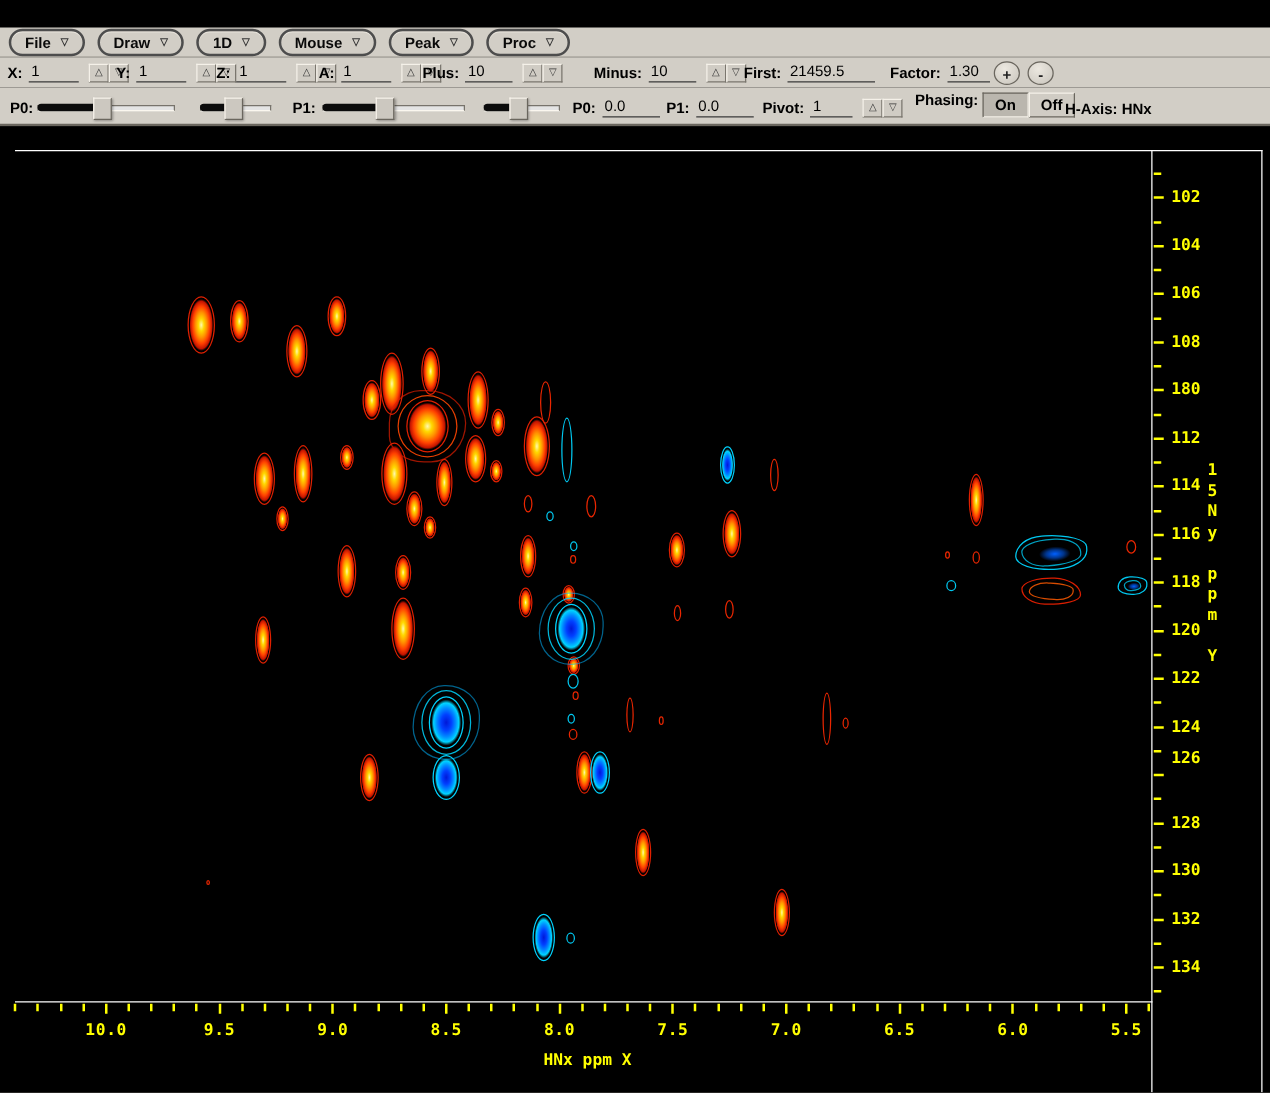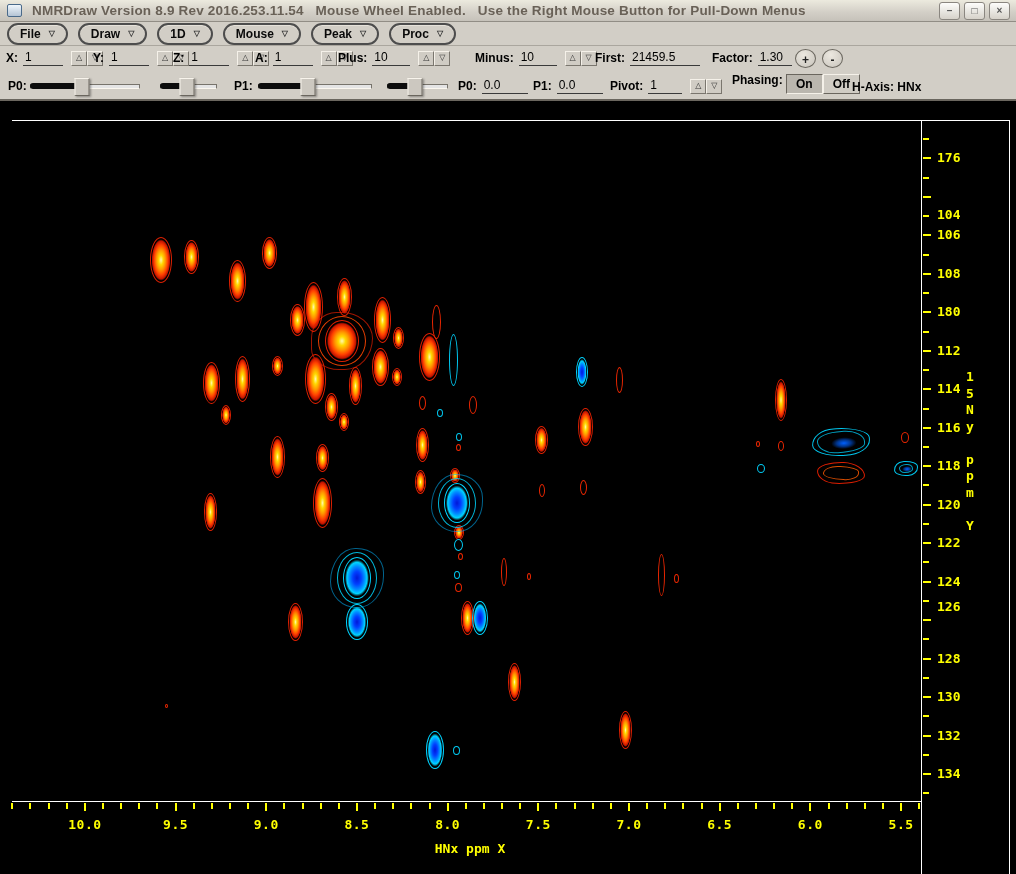--- a/index.html
+++ b/index.html
@@ -92,29 +92,20 @@
     border:1px solid rgba(0,200,240,.8);border-radius:55% 45% 60% 40%/45% 55% 40% 60%;}
   .pk.noise-pos{border:1px solid #dc1e00;border-radius:55% 45% 60% 40%/45% 60% 40% 55%;transform:rotate(2deg);}
   .pk.noise-pos::before{content:"";position:absolute;inset:3px 5px;
     border:1px solid rgba(255,90,0,.85);border-radius:45% 55% 40% 60%/60% 40% 55% 45%;}
 </style>
 </head>
 <body>
 
 <div class="window">
 
-  <div class="titlebar">
-    <div class="win-icon"></div>
-    <div class="title-text">NMRDraw Version 8.9 Rev 2016.253.11.54   Mouse Wheel Enabled.   Use the Right Mouse Button for Pull-Down Menus</div>
-    <div class="win-btns">
-      <div class="wbtn">–</div>
-      <div class="wbtn">□</div>
-      <div class="wbtn">×</div>
-    </div>
-  </div>
 
   <div class="menubar">
     <div class="oval-btn">
       <span>File</span>
       <span class="arr">▽</span>
     </div>
     <div class="oval-btn">
       <span>Draw</span>
       <span class="arr">▽</span>
     </div>
@@ -431,22 +422,22 @@
         <div class="ytick" style="top: 499.141px; width: 8px;"></div>
         <div class="ytick" style="top: 518.378px; width: 6px;"></div>
         <div class="ytick" style="top: 537.614px; width: 8px;"></div>
         <div class="ytick" style="top: 556.85px; width: 6px;"></div>
         <div class="ytick" style="top: 576.086px; width: 8px;"></div>
         <div class="ytick" style="top: 595.322px; width: 6px;"></div>
         <div class="ytick" style="top: 614.559px; width: 8px;"></div>
         <div class="ytick" style="top: 633.795px; width: 6px;"></div>
         <div class="ytick" style="top: 653.031px; width: 8px;"></div>
         <div class="ytick" style="top: 672.267px; width: 6px;"></div>
-        <div class="ylab" style="top: 38.4724px;">176</div>
-        <div class="ylab" style="top: 76.9448px; margin-top: 18px;">104</div>
+        <div class="ylab" style="top: 38.4724px;">102</div>
+        <div class="ylab" style="top: 76.9448px;">104</div>
         <div class="ylab" style="top: 115.417px;">106</div>
         <div class="ylab" style="top: 153.89px;">108</div>
         <div class="ylab" style="top: 192.362px;">180</div>
         <div class="ylab" style="top: 230.835px;">112</div>
         <div class="ylab" style="top: 269.307px;">114</div>
         <div class="ylab" style="top: 307.779px;">116</div>
         <div class="ylab" style="top: 346.252px;">118</div>
         <div class="ylab" style="top: 384.724px;">120</div>
         <div class="ylab" style="top: 423.197px;">122</div>
         <div class="ylab" style="top: 461.669px;">124</div>

